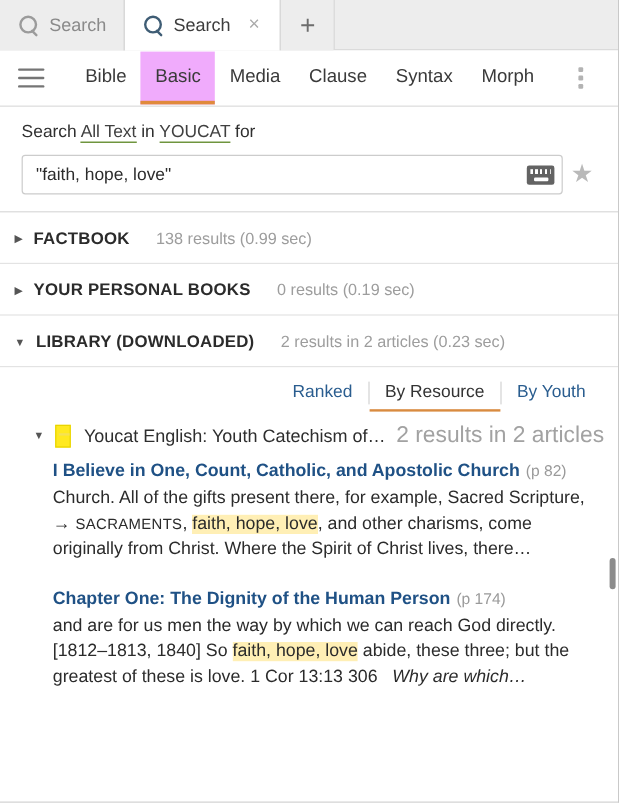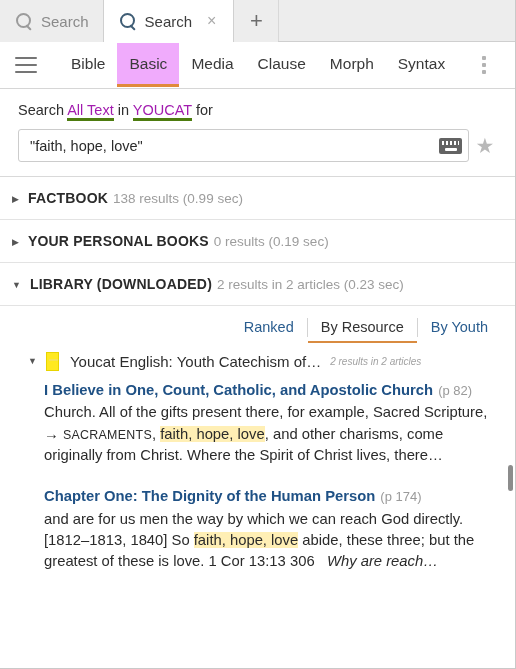--- a/index.html
+++ b/index.html
@@ -161,22 +161,22 @@
     padding: 13px 14px 14px 18px;
     border-bottom: 1px solid #d9d9d9;
     background: #ffffff;
   }
   .search-prompt {
     font-size: 14.5px;
     color: #2f2f2f;
     margin-bottom: 11px;
   }
   .search-prompt .lnk {
-    color: #a21caf;
-    border-bottom: 3px solid #4d7c0f;
+    color: #404040;
+    border-bottom: 1px solid #4d7c0f;
     cursor: pointer;
   }
   .searchrow { display: flex; align-items: center; }
   .search-input-wrap {
     flex: 1;
     display: flex;
     align-items: center;
     height: 33px;
     border: 1px solid #cccccc;
     border-radius: 3px;
@@ -246,21 +246,21 @@
   }
   .sec-title {
     font-size: 14px;
     font-weight: bold;
     color: #2b2b2b;
     letter-spacing: 0.2px;
   }
   .sec-meta {
     font-size: 13.5px;
     color: #9d9d9d;
-    margin-left: 5px;
+    margin-left: 22px;
   }
 
   
   .sorttabs {
     display: flex;
     justify-content: flex-end;
     align-items: center;
     padding: 10px 14px 0 0;
   }
   .sorttab {
@@ -310,25 +310,24 @@
     left: 2px; top: 6px;
     width: 9px; height: 2px;
     background: #f5e255;
   }
   .res-name {
     font-size: 15px;
     color: #2e2e2e;
     white-space: nowrap;
   }
   .res-meta {
-    font-size: 10px;
+    font-size: 19px;
     color: #a2a2a2;
     margin-left: 9px;
     white-space: nowrap;
-    font-style: italic;
   }
 
   
   .results { padding: 0 16px 0 44px; }
   .result { margin-bottom: 20px; }
   .result-title {
     font-size: 14.8px;
     font-weight: bold;
     color: #1f5185;
     cursor: pointer;
@@ -391,22 +390,22 @@
   <div class="toolbar">
     <div class="hamburger">
       <span></span>
         <span></span>
         <span></span>
     </div>
     <div class="tb-item">Bible</div>
     <div class="tb-item selected">Basic</div>
     <div class="tb-item">Media</div>
     <div class="tb-item">Clause</div>
+    <div class="tb-item">Syntax</div>
     <div class="tb-item">Morph</div>
-    <div class="tb-item">Syntax</div>
     <div class="toolbar-spacer"></div>
     <div class="kebab">
       <i></i>
         <i></i>
         <i></i>
     </div>
   </div>
 
   <div class="searchbar">
     <div class="search-prompt">
@@ -464,20 +463,20 @@
         <div>
           <span class="result-title">I Believe in One, Count, Catholic, and Apostolic Church</span><span class="result-page">(p 82)</span>
         </div>
         <div class="snippet"><span>Church. All of the gifts present there, for example, Sacred Scripture, → </span><span class="smallcaps">SACRAMENTS</span><span>, </span><span class="hl">faith, hope, love</span><span>, and other charisms, come originally from Christ. Where the Spirit of Christ lives, there…</span></div>
       </div>
 
       <div class="result">
         <div>
           <span class="result-title">Chapter One: The Dignity of the Human Person</span><span class="result-page">(p 174)</span>
         </div>
-        <div class="snippet"><span>and are for us men the way by which we can reach God directly. [1812–1813, 1840]  So </span><span class="hl">faith, hope, love</span><span> abide, these three; but the greatest of these is love. 1 Cor 13:13 306&nbsp;&nbsp; </span><span class="ital">Why are reach…</span></div>
+        <div class="snippet"><span>and are for us men the way by which we can reach God directly. [1812–1813, 1840]  So </span><span class="hl">faith, hope, love</span><span> abide, these three; but the greatest of these is love. 1 Cor 13:13 306&nbsp;&nbsp; </span><span class="ital">Why are which…</span></div>
       </div>
     </div>
 
     <div class="scrollthumb"></div>
   </div>
 
 </div>
 
 </body></html>

